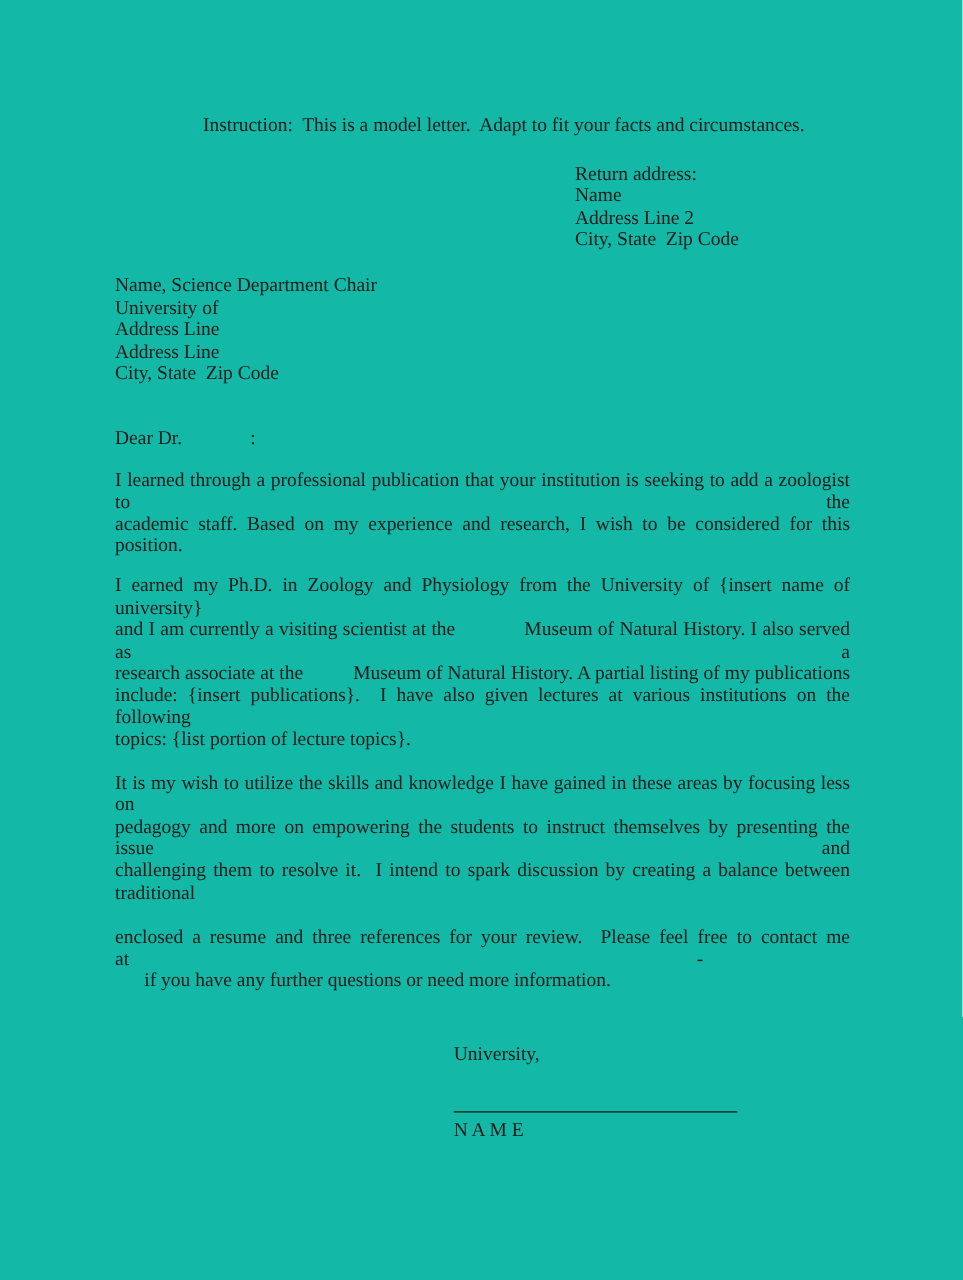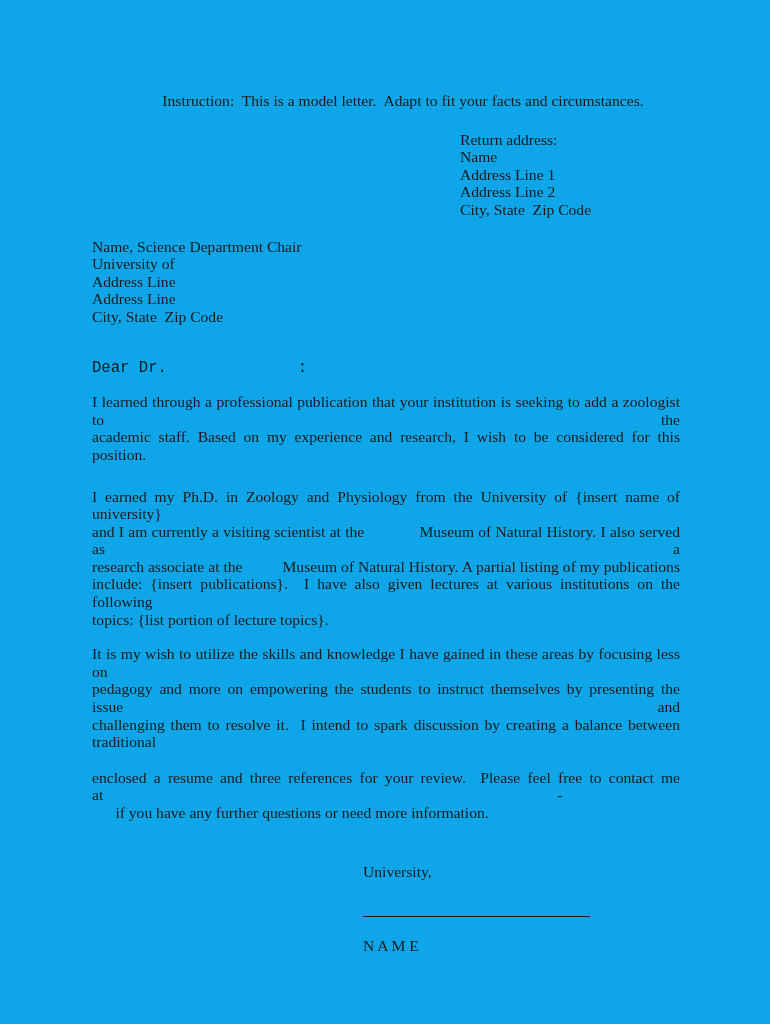--- a/index.html
+++ b/index.html
@@ -4,21 +4,21 @@
 <style>
   html, body {
     margin: 0;
     padding: 0;
     background: #ffffff;
   }
   .page {
     position: relative;
     width: 770px;
     height: 1024px;
-    background: #0ea5e9;
+    background: #14b8a6;
     color: #1b1b1b;
     font-family: "Liberation Serif", "DejaVu Serif", serif;
     font-size: 15.6px;
     line-height: 17.6px;
     overflow: hidden;
     box-sizing: border-box;
     padding: 92px 90px 0 92px;
   }
   .instruction {
     text-align: center;
@@ -31,57 +31,55 @@
   }
   .date-line {
     margin-top: 19px;
     margin-left: 278px;
   }
   .recipient {
     margin-top: 19px;
   }
   .salutation {
     margin-top: 34px;
-    font-family: Liberation Mono, monospace;
   }
   .para { margin-top: 17px; }
   .para.p1 { margin-top: 16px; }
-  .para.p2 { margin-top: 24px; }
+  .para.p2 { margin-top: 14px; }
   .para.p3 { }
   .para.p4 { margin-top: 18px; }
   .para .line {
     text-align: justify;
     text-align-last: justify;
   }
   .para .line:last-child {
     text-align-last: left;
   }
   .closing {
     margin-top: 41px;
     margin-left: 271px;
   }
   .signature {
     margin-top: 36px;
     margin-left: 271px;
     width: 227px;
     border-top: 1.5px solid #1b1b1b;
-    padding-top: 20px;
+    padding-top: 6px;
   }
 </style>
 </head>
 <body>
 
 <div class="page">
 
   <div class="instruction">Instruction:&nbsp; This is a model letter.&nbsp; Adapt to fit your facts and circumstances.</div>
 
   <div class="return-address">
       <div class="line">Return address:</div>
       <div class="line">Name</div>
-      <div class="line">Address Line 1</div>
       <div class="line">Address Line 2</div>
       <div class="line">City, State&nbsp; Zip Code</div>
     </div>
 
 
   <div class="recipient">
       <div class="line">Name, Science Department Chair</div>
       <div class="line">University of</div>
       <div class="line">Address Line</div>
       <div class="line">Address Line</div>

